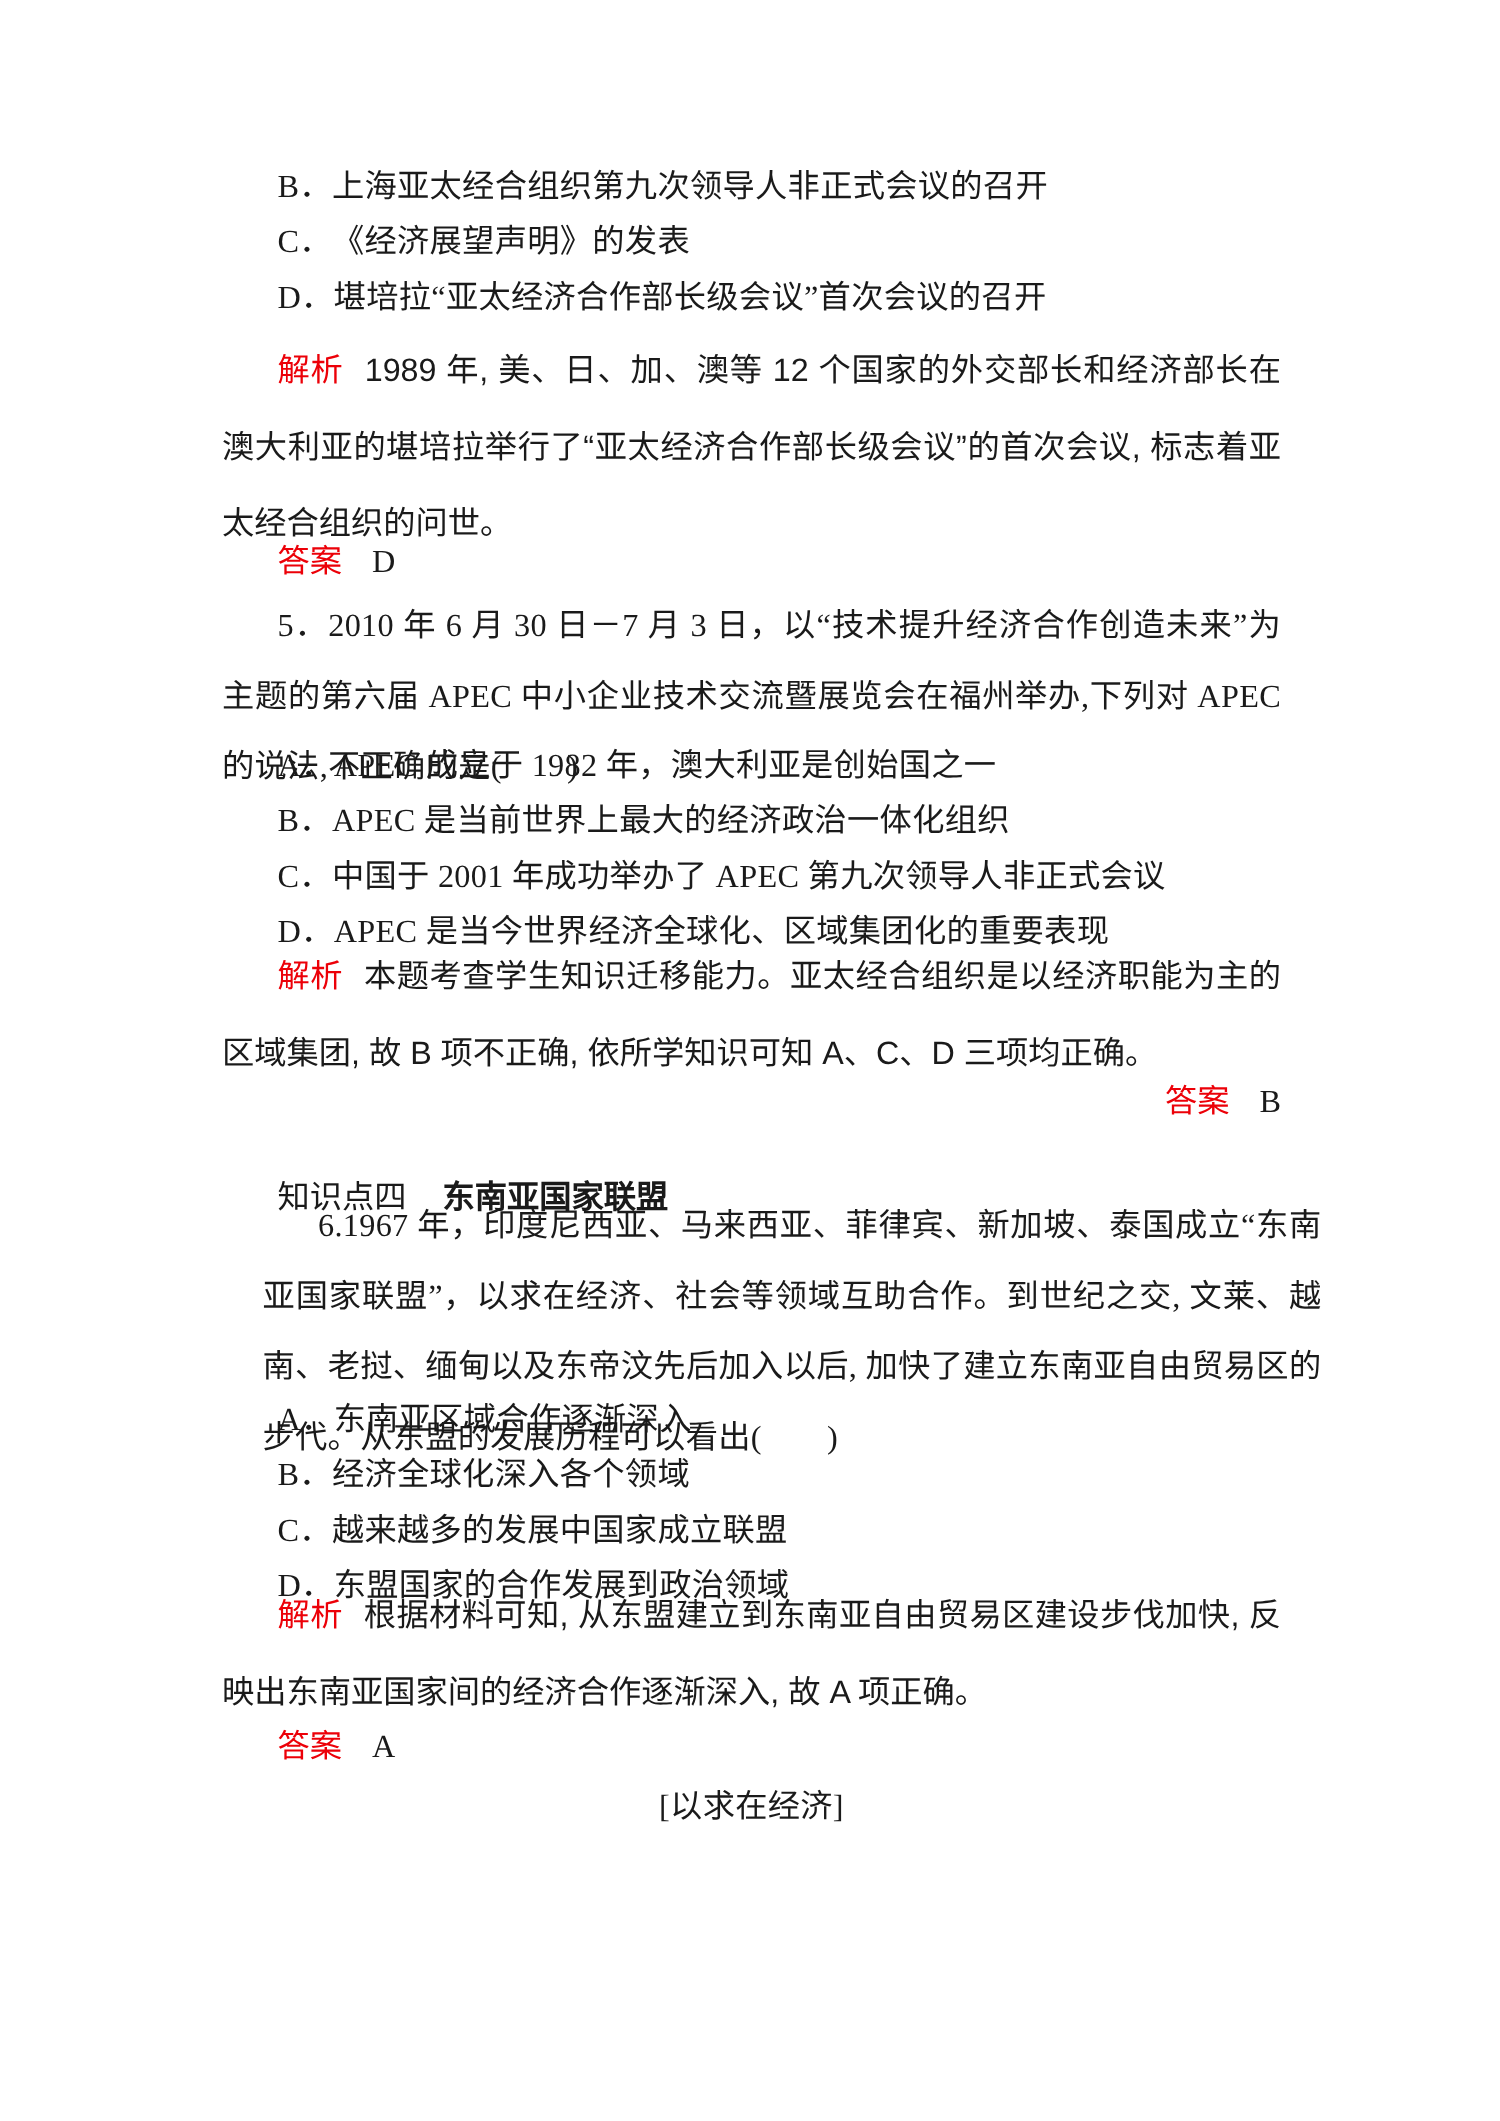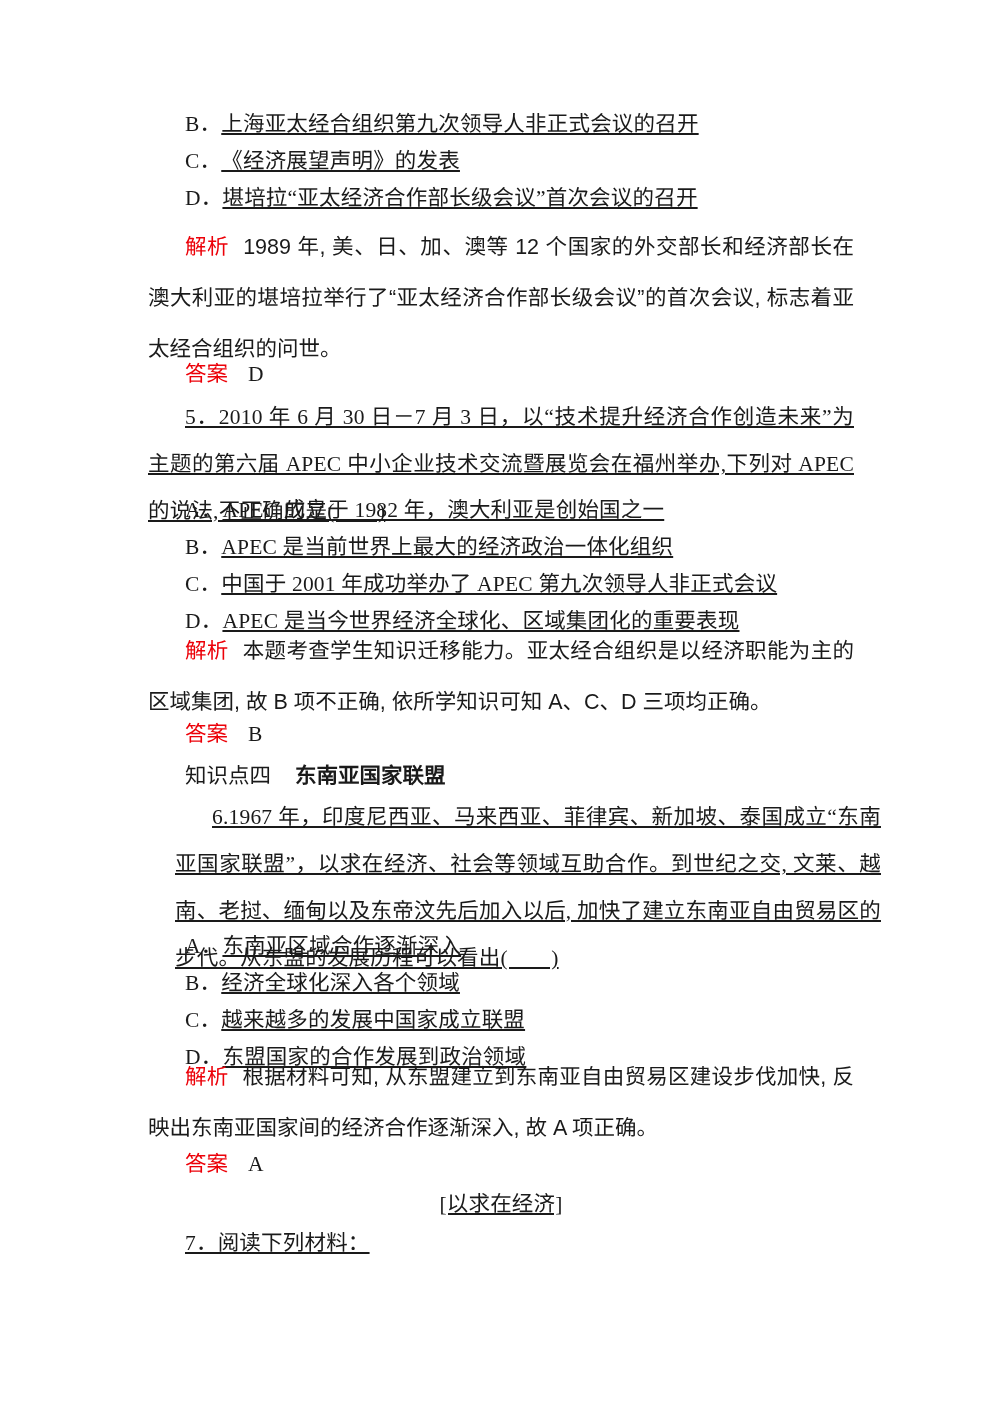--- a/index.html
+++ b/index.html
@@ -22,21 +22,20 @@
     left: 148px;
     top: 0;
     width: 706px;  
     height: 1414px;
   }
 
   
   .serif {
     font-family: "Liberation Serif", "DejaVu Serif", serif;
     letter-spacing: 0.2px;
-    text-decoration: underline;
   }
 
   
   .option {
     font-size: 21.5px;
     line-height: 37px;
     padding-left: 37px;
   }
   .option .mark {
     display: inline-block;
@@ -153,27 +152,27 @@
       <span class="mark">D．</span><span>APEC 是当今世界经济全球化、区域集团化的重要表现</span>
     </div>
   </div>
 
   <div class="at" style="top:626px;">
     <div class="analysis">
       <span class="label-red">解析</span><span>本题考查学生知识迁移能力。亚太经合组织是以经济职能为主的区域集团, 故 B 项不正确, 依所学知识可知 A、C、D 三项均正确。</span>
     </div>
   </div>
 
-  <div class="at" style="top:712px;">
+  <div class="at" style="top:712px;text-align:right;">
     <div class="answer-row">
       <span class="label-red">答案</span><span class="val">B</span>
     </div>
   </div>
 
-  <div class="at" style="top:756px;">
+  <div class="at" style="top:778px;">
     <div class="kp-heading">
       <span class="kp-num">知识点四</span><span class="kp-title">东南亚国家联盟</span>
     </div>
   </div>
 
   <div class="at" style="top:794px;margin-left:27px;">
     <div class="para serif">6.1967 年，印度尼西亚、马来西亚、菲律宾、新加坡、泰国成立“东南亚国家联盟”，以求在经济、社会等领域互助合作。到世纪之交, 文莱、越南、老挝、缅甸以及东帝汶先后加入以后, 加快了建立东南亚自由贸易区的步代。从东盟的发展历程可以看出(　　)</div>
   </div>
 
   <div class="at" style="top:928px;">
@@ -200,17 +199,14 @@
   <div class="at" style="top:1142px;">
     <div class="answer-row">
       <span class="label-red">答案</span><span class="val">A</span>
     </div>
   </div>
 
   <div class="at" style="top:1184px;">
     <div class="centered serif">[以求在经济]</div>
   </div>
 
-  <div class="at" style="top:1224px;">
-    <div class="para tight serif">7．阅读下列材料：</div>
-  </div>
 
 </div>
 
 </body></html>

